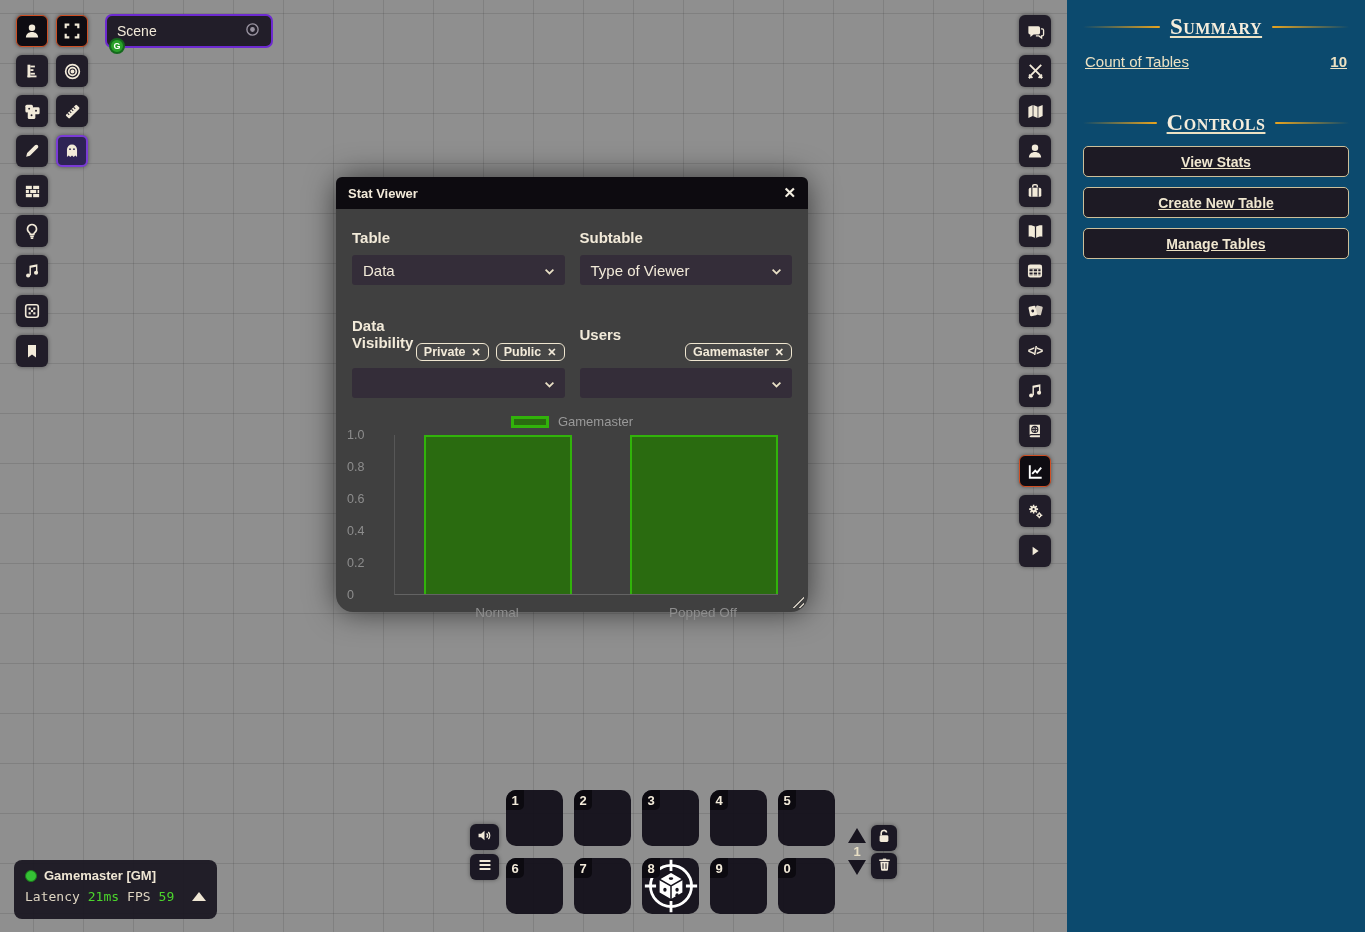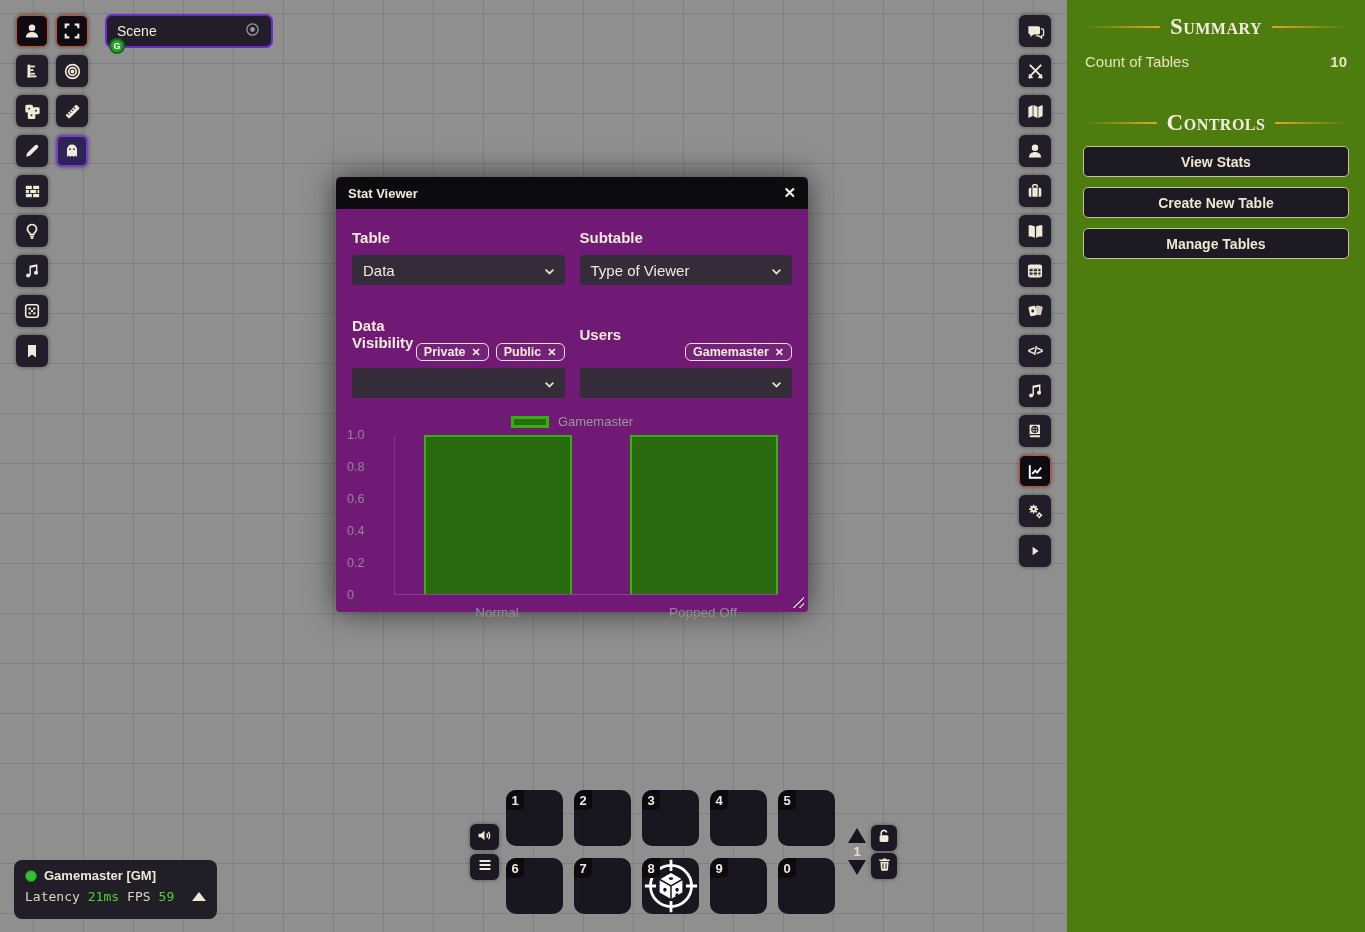--- a/index.html
+++ b/index.html
@@ -30,41 +30,41 @@
   }
   .scene-nav .spacer { flex:1; }
   .scene-badge {
     position:absolute; left:2px; bottom:-8px; width:16px; height:16px; border-radius:50%;
     background:#2aa12a; border:2px solid #14691c; color:#fff; font-size:9px; font-weight:bold;
     display:flex; align-items:center; justify-content:center;
   }
   
   .right-panel {
     position:absolute; right:0; top:0; width:298px; height:932px;
-    background:#4d7c0f; color:#ece1c2; padding-top:14px;
+    background:#0c4a6e; color:#ece1c2; padding-top:14px;text-decoration:underline;
   }
   .panel-heading {
     display:flex; align-items:center; gap:10px; padding:0 16px;
     font-family:"Liberation Serif", serif; font-variant-caps:small-caps;
     font-weight:700; font-size:23px; color:#f5eddc; letter-spacing:0.5px;
   }
   .panel-heading .gold-l { flex:1; height:2px; background:linear-gradient(90deg, rgba(120,80,0,0), #e8a41f); border-radius:1px; }
   .panel-heading .gold-r { flex:1; height:2px; background:linear-gradient(270deg, rgba(120,80,0,0), #e8a41f); border-radius:1px; }
   .panel-row { display:flex; justify-content:space-between; padding:0 18px; margin-top:13px; font-size:15px; }
   .panel-row .val { font-weight:bold; }
   .controls-heading { margin-top:40px; }
   .panel-btn {
     display:block; margin:10px 16px 0; width:266px; height:31px;
     background:#1d1a24; border:1px solid #cdc09a; border-radius:5px;
     color:#f0e7d0; font-weight:bold; font-size:14px; font-family:"Liberation Sans",sans-serif; cursor:pointer;
   }
   
   .dialog {
     position:absolute; left:336px; top:177px; width:472px; height:435px;
-    background:#701a75; border-radius:4px; box-shadow:0 0 30px rgba(0,0,0,0.6);
+    background:#404040; border-radius:17px; box-shadow:0 0 30px rgba(0,0,0,0.6);
     color:#f2ead9;
   }
   .dialog-header {
     height:32px; background:#0d0b10; border-radius:6px 6px 0 0;
     display:flex; align-items:center; padding:0 12px; cursor:move;
   }
   .dialog-title { font-size:13px; font-weight:bold; }
   .dialog-close { margin-left:auto; font-size:15px; font-weight:bold; cursor:pointer; color:#f4efe2; }
   .dialog-body { padding:18px 16px 0; }
   .form-grid { display:grid; grid-template-columns:1fr 1fr; column-gap:15px; row-gap:22px; }

